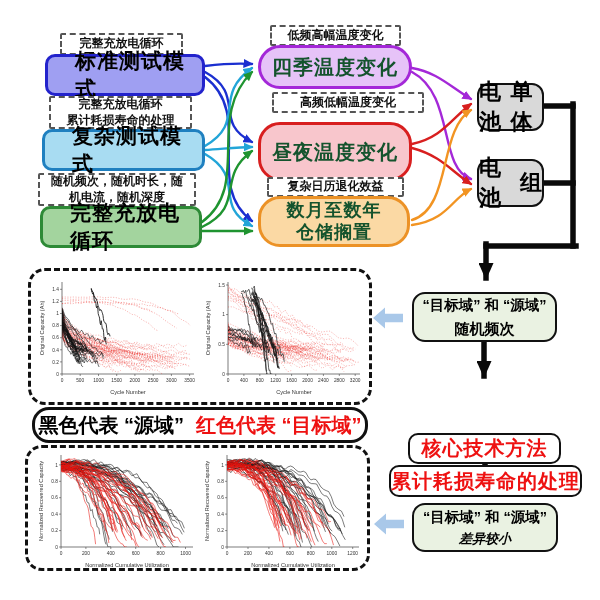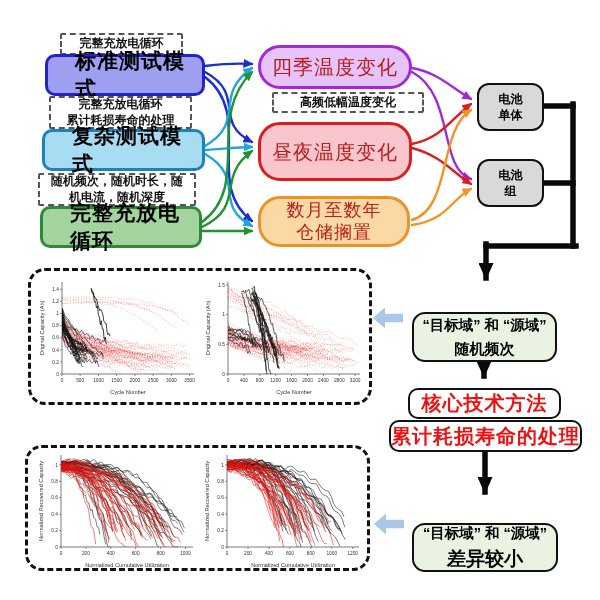--- a/index.html
+++ b/index.html
@@ -2,29 +2,29 @@
 <html><head>
 <meta charset="utf-8">
 <style>
   html,body{margin:0;padding:0;background:#fff;}
   #canvas{position:relative;width:600px;height:600px;background:#fff;overflow:hidden;
           font-family:"Liberation Sans",sans-serif;}
   .abs{position:absolute;box-sizing:border-box;}
   .modebox{border:3px solid;border-radius:10px;display:flex;align-items:center;justify-content:center;
            font-weight:bold;font-size:21px;color:#000;letter-spacing:1px;padding-left:27px;}
   .midbox{border:3px solid;border-radius:22px;display:flex;flex-direction:column;align-items:center;
-          justify-content:center;font-weight:normal;font-size:20px;color:#b91c1c;line-height:1.2;letter-spacing:1px;}
+          justify-content:center;font-weight:bold;font-size:20px;color:#14532d;line-height:1.2;letter-spacing:1px;}
   .note{border:2px dashed #555;background:#fff;display:flex;flex-direction:column;align-items:center;
         justify-content:center;font-size:12px;font-weight:600;color:#111;line-height:1.3;border-radius:2px;}
-  .graybox{border:2.5px solid #111;border-radius:12px;display:flex;flex-direction:column;align-items:center;
-           justify-content:center;font-weight:bold;font-size:12px;color:#000;line-height:1.35;}
+  .graybox{border:2.5px solid #111;border-radius:12px;display:flex;flex-direction:row;align-items:center;
+           justify-content:center;font-weight:bold;font-size:22px;color:#000;line-height:1.35;}
   .greenbox{border:2.5px solid #111;border-radius:13px;display:flex;flex-direction:column;align-items:center;
-            justify-content:center;font-size:14.5px;font-weight:600;color:#000;line-height:1.55;margin-top:20px;}
+            justify-content:center;font-size:14.5px;font-weight:600;color:#000;line-height:1.55;}
   .whitebox{background:#fff;border:2.5px solid #111;border-radius:10px;display:flex;align-items:center;
-            justify-content:center;font-weight:bold;font-size:20px;letter-spacing:1px;}
+            justify-content:center;font-weight:bold;font-size:20px;letter-spacing:1px;margin-top:45px;}
   .legendbox{background:#fff;border:3px solid #111;border-radius:17px;display:flex;align-items:center;
              justify-content:center;gap:12px;font-size:20px;font-weight:bold;}
   .chartpanel{border:3px dashed #111;border-radius:17px;background:#fff;}
   svg{display:block;}
 </style>
 </head>
 <body>
 
 <div id="canvas">
 
@@ -96,31 +96,37 @@
   </div>
 
   <div class="abs note" style="left:38px;top:173px;width:158px;height:33px;">
     <span>随机频次，随机时长，随</span>
     <span>机电流，随机深度</span>
   </div>
   <div class="abs modebox" style="left: 40px; top: 206px; width: 162px; height: 42px; background-color: rgb(163, 212, 158); border-color: rgb(45, 138, 54);">
     <span>完整充放电循环</span>
   </div>
 
+  <div class="abs note" style="left:270px;top:25px;width:131px;height:21px;">
+    <span>低频高幅温度变化</span>
+  </div>
   <div class="abs midbox" style="left: 258px; top: 45px; width: 154px; height: 44px; background-color: rgb(230, 195, 248); border-color: rgb(164, 40, 216);">
     <span>四季温度变化</span>
   </div>
 
   <div class="abs note" style="left:272px;top:92px;width:152px;height:21px;">
     <span>高频低幅温度变化</span>
   </div>
   <div class="abs midbox" style="left: 258px; top: 122px; width: 154px; height: 59px; background-color: rgb(248, 198, 204); border-color: rgb(216, 31, 31);">
     <span>昼夜温度变化</span>
   </div>
 
+  <div class="abs note" style="left:267px;top:177px;width:137px;height:20px;">
+    <span>复杂日历退化效益</span>
+  </div>
   <div class="abs midbox" style="left: 258px; top: 196px; width: 152px; height: 51px; font-size: 18px; background-color: rgb(251, 217, 164); border-color: rgb(236, 146, 38);">
     <span>数月至数年</span>
     <span>仓储搁置</span>
   </div>
 
   <div class="abs graybox" style="left: 477px; top: 83px; width: 67px; height: 48px; background-color: rgb(217, 217, 217);">
     <span>电池</span>
     <span>单体</span>
   </div>
   <div class="abs graybox" style="left: 477px; top: 159px; width: 67px; height: 48px; background-color: rgb(217, 217, 217);">
@@ -133,21 +139,21 @@
     <span style="font-size:15px;">随机频次</span>
   </div>
   <div class="abs whitebox" style="left: 408px; top: 388px; width: 153px; height: 31px; color: rgb(238, 17, 17);">
     <span>核心技术方法</span>
   </div>
   <div class="abs whitebox" style="left: 389px; top: 420px; width: 193px; height: 32px; color: rgb(238, 17, 17);">
     <span>累计耗损寿命的处理</span>
   </div>
   <div class="abs greenbox" style="left: 412px; top: 503px; width: 146px; height: 49px; background-color: rgb(234, 242, 226);">
     <span>“目标域” 和 “源域”</span>
-    <span style="font-size:19px;">差异较小</span>
+    <span style="font-size:13px;font-style:italic;">差异较小</span>
   </div>
 
   <svg class="abs" style="left:373px;top:306px;" width="30" height="24" viewBox="0 0 30 24">
     <polygon points="0,12 12,1.5 12,7.8 30,7.8 30,16.2 12,16.2 12,22.5" fill="#a9c8e9"></polygon>
   </svg>
   <svg class="abs" style="left:374px;top:512px;" width="30" height="24" viewBox="0 0 30 24">
     <polygon points="0,12 12,1.5 12,7.8 30,7.8 30,16.2 12,16.2 12,22.5" fill="#a9c8e9"></polygon>
   </svg>
 
   <div class="abs chartpanel" style="left:28px;top:268px;width:344px;height:137px;"></div>
@@ -406,20 +412,24 @@
           <polyline points="25.0,53.6 25.8,53.6 26.6,53.9 27.4,53.1 28.2,52.5 29.0,52.9 29.8,53.9 30.6,53.5 31.4,52.7 32.2,52.2 33.0,52.9 33.8,53.9 34.6,53.4 35.4,53.5 36.2,52.2 37.0,52.5 37.9,54.1 38.7,55.2 39.5,54.3 40.3,53.0 41.1,52.3 41.9,52.9 42.7,54.8 43.5,54.4 44.3,53.7 45.1,53.9 45.9,54.8 46.7,57.3 47.5,57.3 48.3,57.3 49.1,57.0 49.9,58.2 50.7,59.7 51.5,61.5 52.3,61.9 53.1,60.2 53.9,60.5 54.7,62.3 55.5,63.8 56.3,63.3 57.1,62.3 57.9,61.3 58.7,62.9 59.5,65.3 60.3,66.4 61.1,65.8 61.9,65.1 " fill="none" stroke="#141414" stroke-width="0.75" opacity="0.8"></polyline>
           <polyline points="25.0,53.6 25.7,53.0 26.5,52.5 27.2,51.7 27.9,51.2 28.6,50.9 29.4,51.6 30.1,52.8 30.8,54.3 31.6,55.8 32.3,56.4 33.0,55.7 33.7,54.7 34.5,53.6 35.2,54.0 35.9,53.3 36.7,53.1 37.4,53.4 38.1,53.5 38.8,55.2 39.6,56.5 40.3,56.9 41.0,57.9 41.7,57.2 42.5,57.4 43.2,57.6 43.9,57.2 44.7,57.5 45.4,57.9 46.1,59.3 46.8,61.3 47.6,62.6 48.3,62.7 49.0,63.2 49.8,62.7 50.5,62.0 51.2,61.3 51.9,61.8 52.7,63.5 53.4,64.9 54.1,66.2 54.9,67.2 55.6,67.5 56.3,68.7 57.0,68.4 57.8,67.7 58.5,68.4 " fill="none" stroke="#141414" stroke-width="0.75" opacity="0.8"></polyline>
           <polyline points="25.0,49.4 25.5,49.1 26.0,49.6 26.5,51.1 27.0,52.0 27.5,52.8 28.0,53.3 28.5,53.8 29.0,53.7 29.5,54.5 30.0,56.1 30.5,56.9 31.0,57.1 31.5,56.4 32.0,55.9 32.5,55.4 33.0,55.5 33.5,55.8 34.0,56.8 34.5,57.3 35.0,57.6 35.5,58.4 36.0,57.7 36.5,56.4 37.0,56.1 37.5,57.7 38.0,58.8 38.5,60.6 39.0,61.9 39.5,62.9 40.0,62.4 40.5,61.7 41.0,62.6 41.5,63.3 42.0,64.8 42.5,67.2 43.0,67.7 43.5,68.8 44.0,67.7 44.5,67.8 45.0,68.4 45.5,70.2 46.0,72.7 46.5,73.9 47.0,75.5 47.5,75.9 48.0,75.5 " fill="none" stroke="#141414" stroke-width="0.75" opacity="0.8"></polyline>
           <polyline points="25.0,57.9 25.6,57.4 26.2,56.5 26.8,57.3 27.4,57.5 28.0,55.9 28.6,55.9 29.2,57.6 29.8,58.9 30.4,57.1 31.0,57.5 31.6,58.3 32.2,59.3 32.8,59.0 33.4,58.8 34.0,59.5 34.6,59.5 35.2,58.7 35.8,59.6 36.4,60.6 37.0,59.4 37.6,58.9 38.2,60.7 38.8,61.7 39.4,60.2 40.0,60.1 40.6,61.7 41.2,62.6 41.8,59.9 42.4,61.0 43.0,63.9 43.6,63.8 44.2,61.5 44.8,63.6 45.4,64.4 46.0,63.6 46.6,63.3 47.2,65.1 47.8,65.6 48.4,63.9 49.0,64.7 49.6,67.3 50.2,66.6 50.8,65.2 51.4,66.7 52.0,68.8 52.6,66.4 " fill="none" stroke="#141414" stroke-width="0.75" opacity="0.8"></polyline>
           <polyline points="25.0,60.9 25.7,60.8 26.5,60.4 27.2,60.0 28.0,60.3 28.7,61.0 29.5,61.3 30.2,60.4 30.9,60.3 31.7,60.7 32.4,61.8 33.2,63.1 33.9,63.7 34.6,63.5 35.4,61.9 36.1,60.8 36.9,61.3 37.6,61.8 38.4,62.8 39.1,63.3 39.8,62.9 40.6,62.0 41.3,62.0 42.1,63.3 42.8,63.7 43.5,63.5 44.3,63.4 45.0,61.8 45.8,61.4 46.5,63.0 47.3,64.0 48.0,66.2 48.7,66.5 49.5,65.6 50.2,63.9 51.0,64.4 51.7,66.0 52.5,68.5 53.2,70.4 53.9,70.0 54.7,69.2 55.4,68.9 56.2,68.6 56.9,70.0 57.6,71.3 58.4,73.0 59.1,73.6 " fill="none" stroke="#141414" stroke-width="0.75" opacity="0.8"></polyline>
           <polyline points="25.0,54.1 25.8,53.5 26.6,52.4 27.4,53.6 28.2,53.7 29.1,52.7 29.9,52.0 30.7,52.3 31.5,52.3 32.3,52.4 33.1,53.2 33.9,52.9 34.7,51.8 35.5,52.7 36.3,52.9 37.2,53.1 38.0,52.2 38.8,51.7 39.6,53.5 40.4,55.8 41.2,56.7 42.0,56.5 42.8,54.9 43.6,56.7 44.5,58.4 45.3,59.8 46.1,59.2 46.9,58.6 47.7,60.1 48.5,63.2 49.3,64.0 50.1,63.3 50.9,61.3 51.7,62.6 52.6,65.1 53.4,67.0 54.2,66.6 55.0,65.3 55.8,66.3 56.6,68.2 57.4,70.7 58.2,70.0 59.0,67.6 59.8,67.3 60.7,70.5 61.5,73.7 62.3,73.1 " fill="none" stroke="#141414" stroke-width="0.75" opacity="0.8"></polyline>
         </g>
       </svg>
     </div>
 
+  <div class="abs legendbox" style="left:32px;top:407px;width:336px;height:36px;">
+    <span style="color:#000;">黑色代表 “源域”</span>
+    <span style="color: rgb(238, 17, 17);">红色代表 “目标域”</span>
+  </div>
 
   <div class="abs chartpanel" style="left:25px;top:445px;width:345px;height:126px;"></div>
   <div class="abs" id="chart-2" style="left:36px;top:450px;">
       <svg width="162" height="120" viewBox="0 0 162 120">
         <clipPath id="cp2">
           <rect x="25" y="5" width="132" height="92"></rect>
         </clipPath>
         <line x1="25" y1="5" x2="25" y2="97" stroke="#444" stroke-width="0.7"></line>
         <line x1="25" y1="97" x2="157" y2="97" stroke="#444" stroke-width="0.7"></line>
         <line x1="25.0" y1="97" x2="25.0" y2="99" stroke="#444" stroke-width="0.6"></line>

